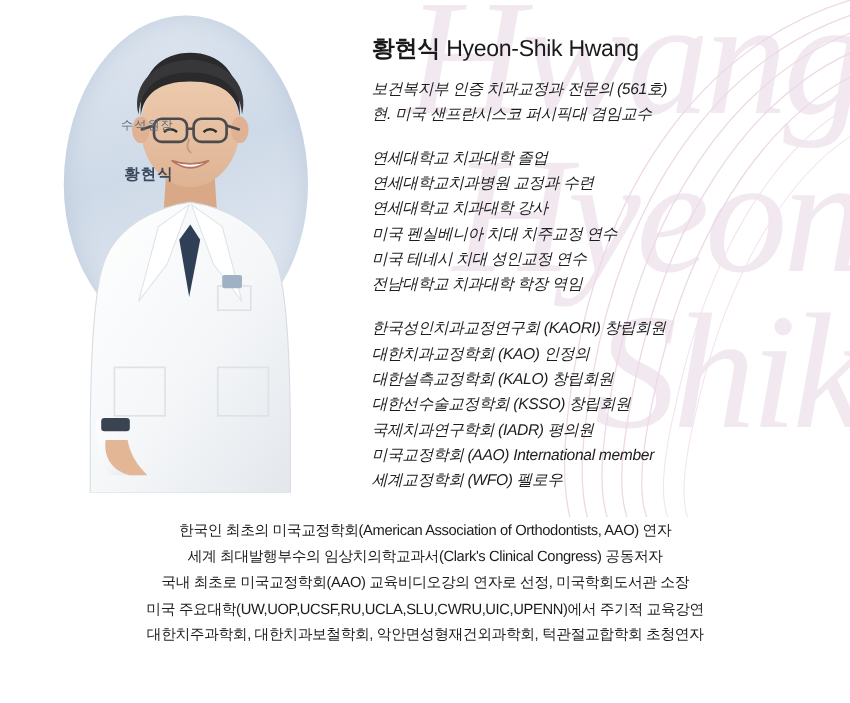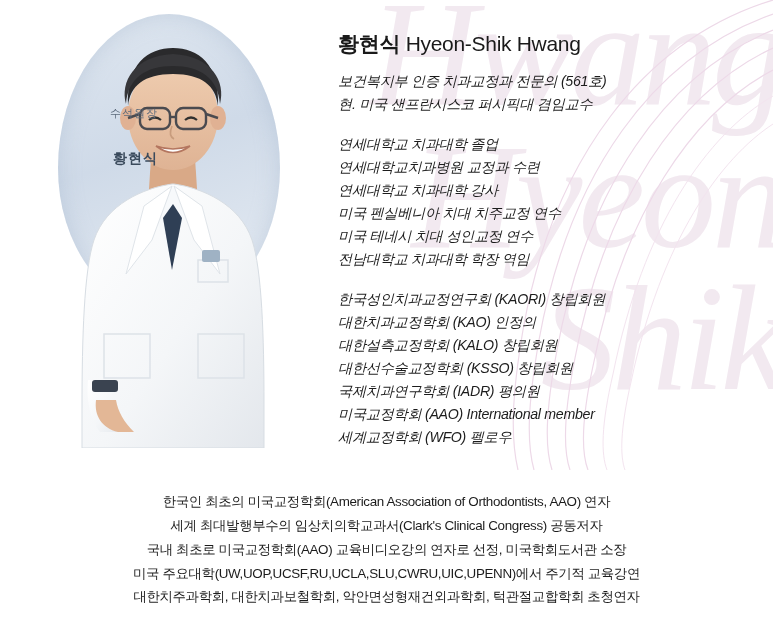--- a/index.html
+++ b/index.html
@@ -129,21 +129,20 @@
   }
 
   
   .footnotes {
     position: absolute;
     left: 0;
     top: 470px;
     width: 773px;
     text-align: center;
     z-index: 3;
-    margin-top: 20px;
   }
   .footnotes p {
     margin: 0;
     font-size: 13.4px;
     line-height: 1.78;
     color: #1c1c1c;
     letter-spacing: -0.35px;
     white-space: nowrap;
   }
 </style>

